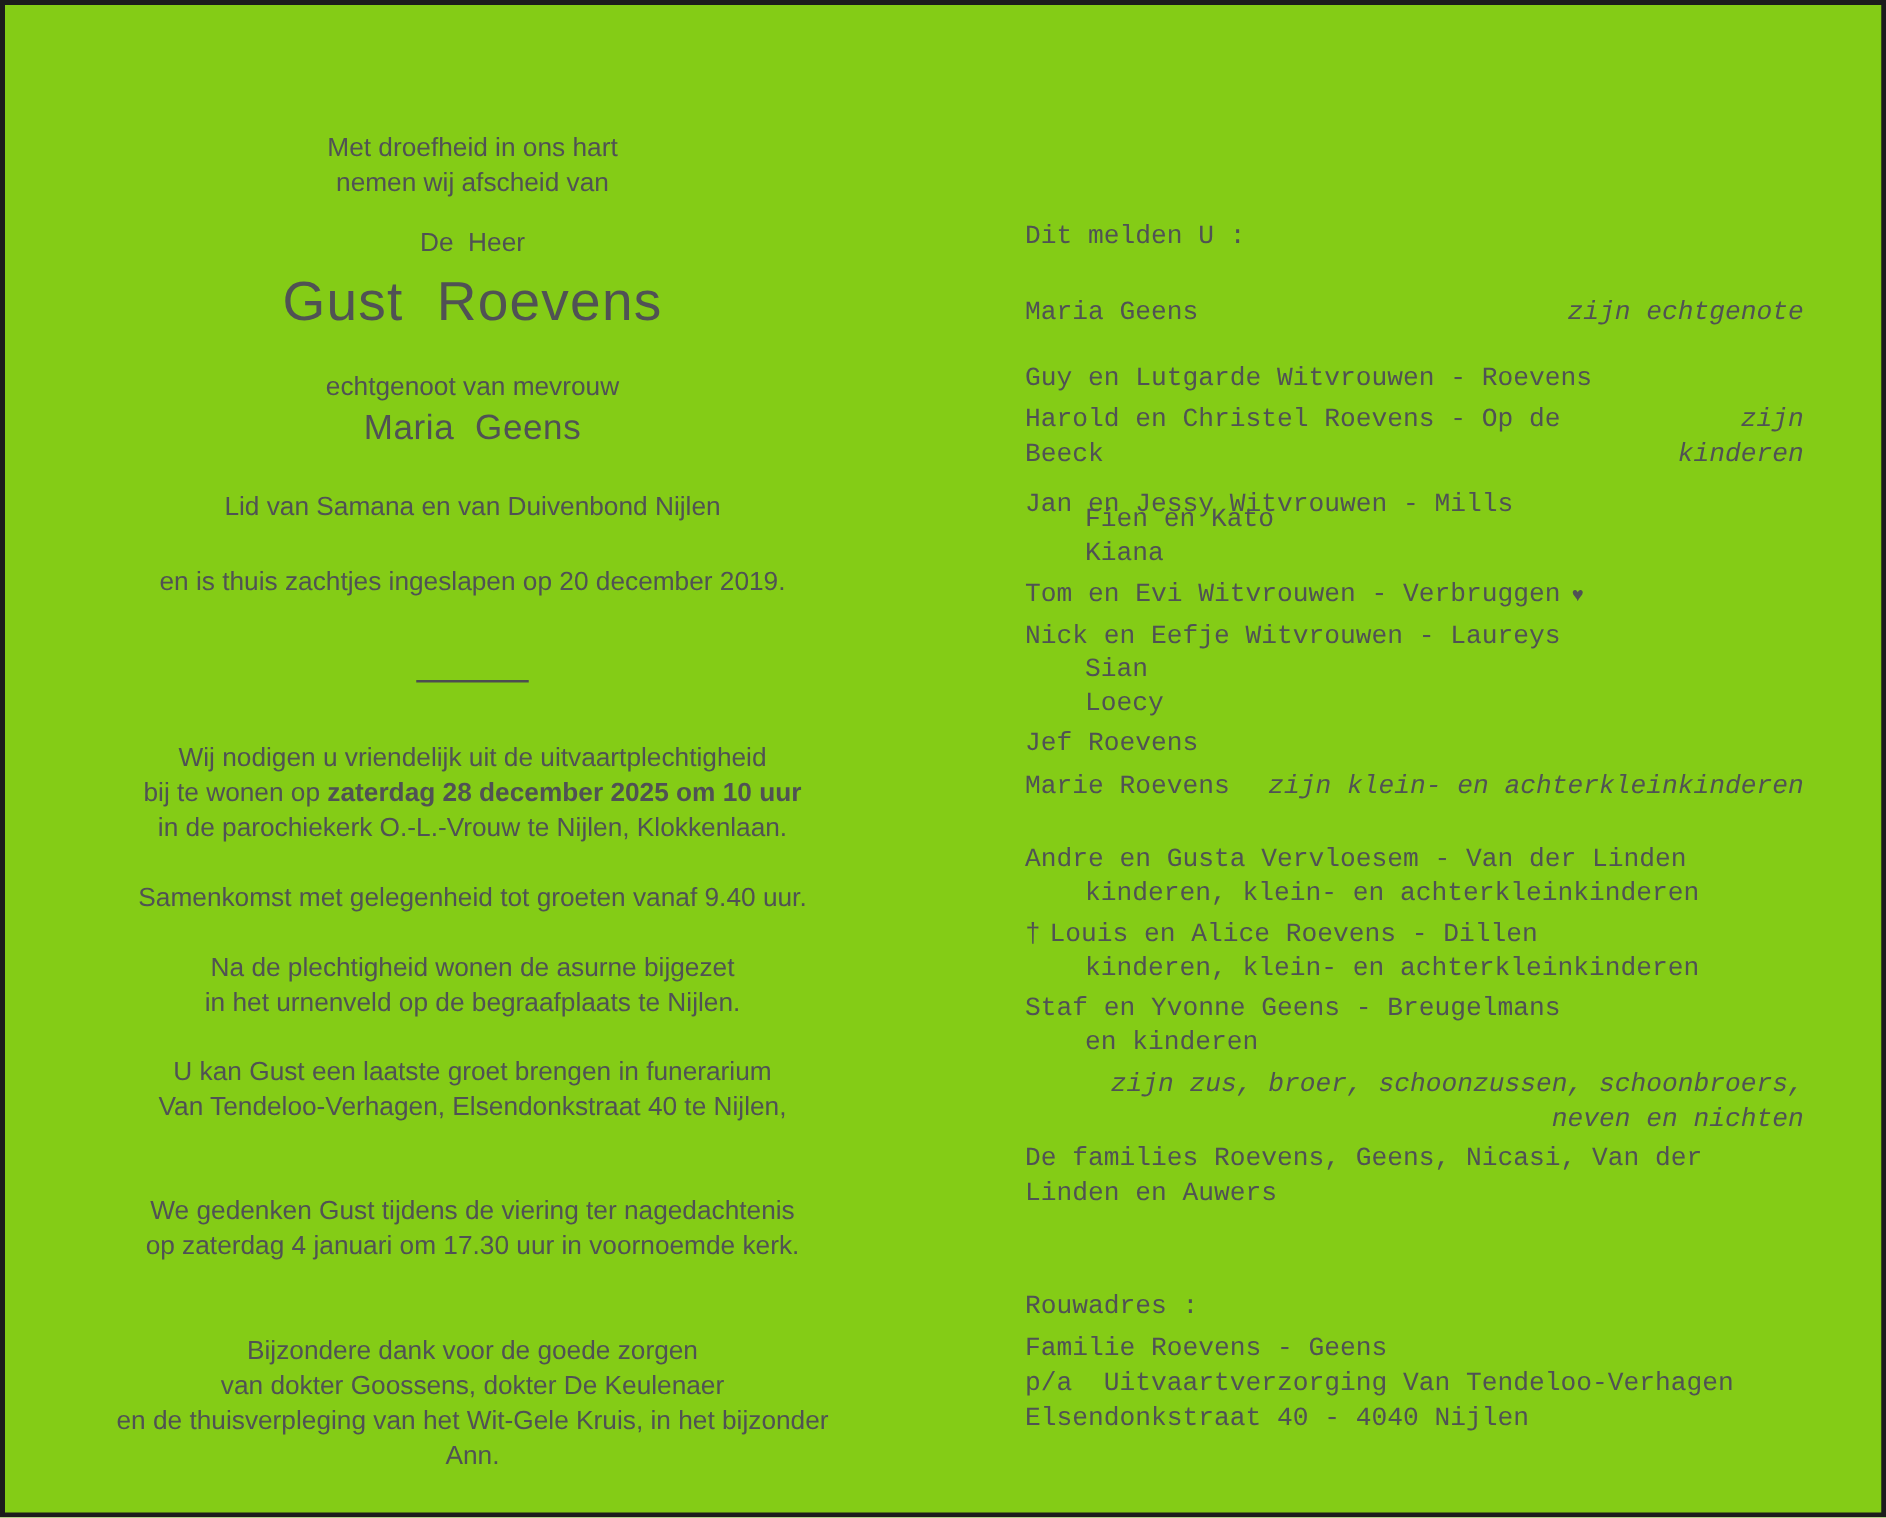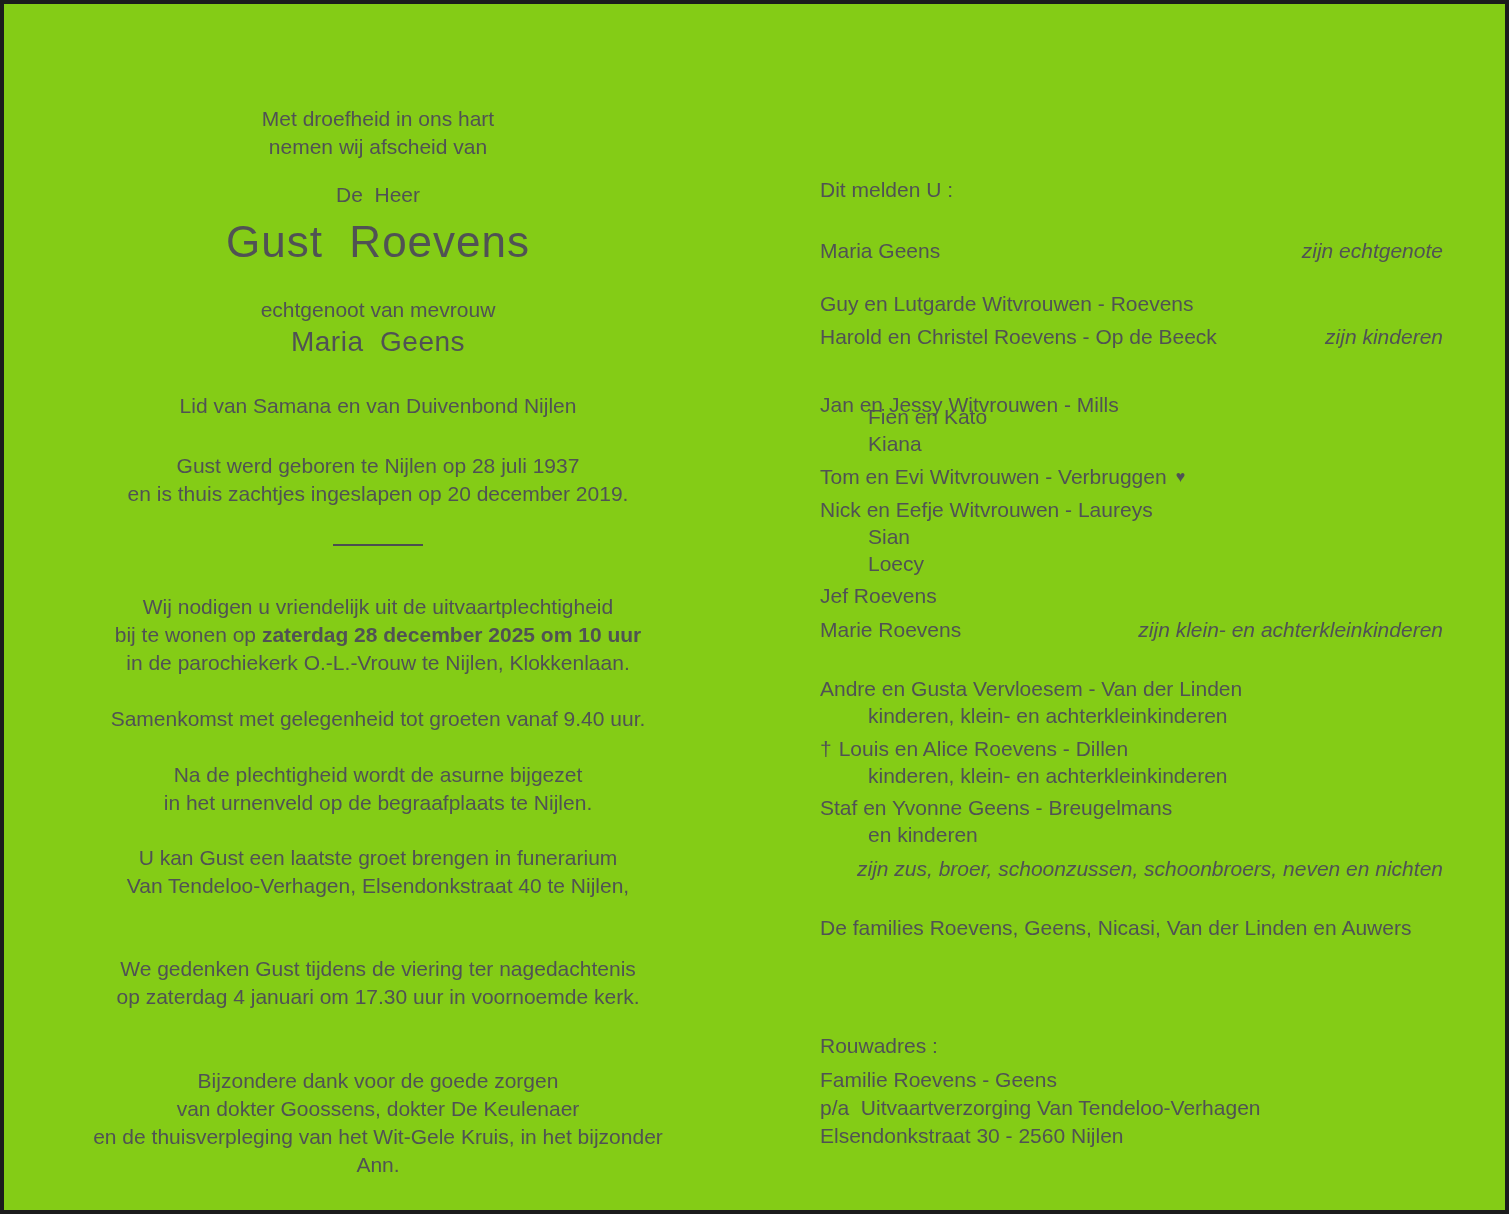--- a/index.html
+++ b/index.html
@@ -80,20 +80,21 @@
     height: 100%;
     font-size: 21px;
   }
   .row {
     position: absolute;
     left: 0;
     width: 100%;
     display: flex;
     align-items: center;
     line-height: 28px;
+    font-family: Liberation Mono, monospace;
   }
   .nm {
     white-space: pre-wrap;
   }
   .rel {
     margin-left: auto;
     font-style: italic;
     text-align: right;
     white-space: pre-wrap;
   }
@@ -137,38 +138,37 @@
 
     <div class="lblock" style="top:324px">
       <span class="lline med-name">Maria  Geens</span>
     </div>
 
     <div class="lblock" style="top:392px">
       <span class="lline">Lid van Samana en van Duivenbond Nijlen</span>
     </div>
 
     <div class="lblock" style="top:452px">
-      <span class="lline">Gust werd geboren te Nijlen op 28 juli 1937</span>
       <span class="lline">en is thuis zachtjes ingeslapen op 20 december 2019.</span>
     </div>
 
     <div class="divider"></div>
 
     <div class="lblock" style="top:593px">
       <span class="lline">Wij nodigen u vriendelijk uit de uitvaartplechtigheid</span>
       <span class="lline"><span class="norm-seg">bij te wonen op </span><span class="bold-seg">zaterdag 28 december 2025 om 10 uur</span></span>
       <span class="lline">in de parochiekerk O.-L.-Vrouw te Nijlen, Klokkenlaan.</span>
     </div>
 
     <div class="lblock" style="top:705px">
       <span class="lline">Samenkomst met gelegenheid tot groeten vanaf 9.40 uur.</span>
     </div>
 
     <div class="lblock" style="top:761px">
-      <span class="lline">Na de plechtigheid wordt de asurne bijgezet</span>
+      <span class="lline">Na de plechtigheid wonen de asurne bijgezet</span>
       <span class="lline">in het urnenveld op de begraafplaats te Nijlen.</span>
     </div>
 
     <div class="lblock" style="top:844px">
       <span class="lline">U kan Gust een laatste groet brengen in funerarium</span>
       <span class="lline">Van Tendeloo-Verhagen, Elsendonkstraat 40 te Nijlen,</span>
     </div>
 
     <div class="lblock" style="top:955px">
       <span class="lline">We gedenken Gust tijdens de viering ter nagedachtenis</span>
@@ -280,17 +280,17 @@
 
     <div class="row" style="top:1066px">
       <span class="nm">Familie Roevens - Geens</span>
     </div>
 
     <div class="row" style="top:1094px">
       <span class="nm">p/a  Uitvaartverzorging Van Tendeloo-Verhagen</span>
     </div>
 
     <div class="row" style="top:1122px">
-      <span class="nm">Elsendonkstraat 30 - 2560 Nijlen</span>
+      <span class="nm">Elsendonkstraat 40 - 4040 Nijlen</span>
     </div>
 
   </div>
 </div>
 
 </body></html>

